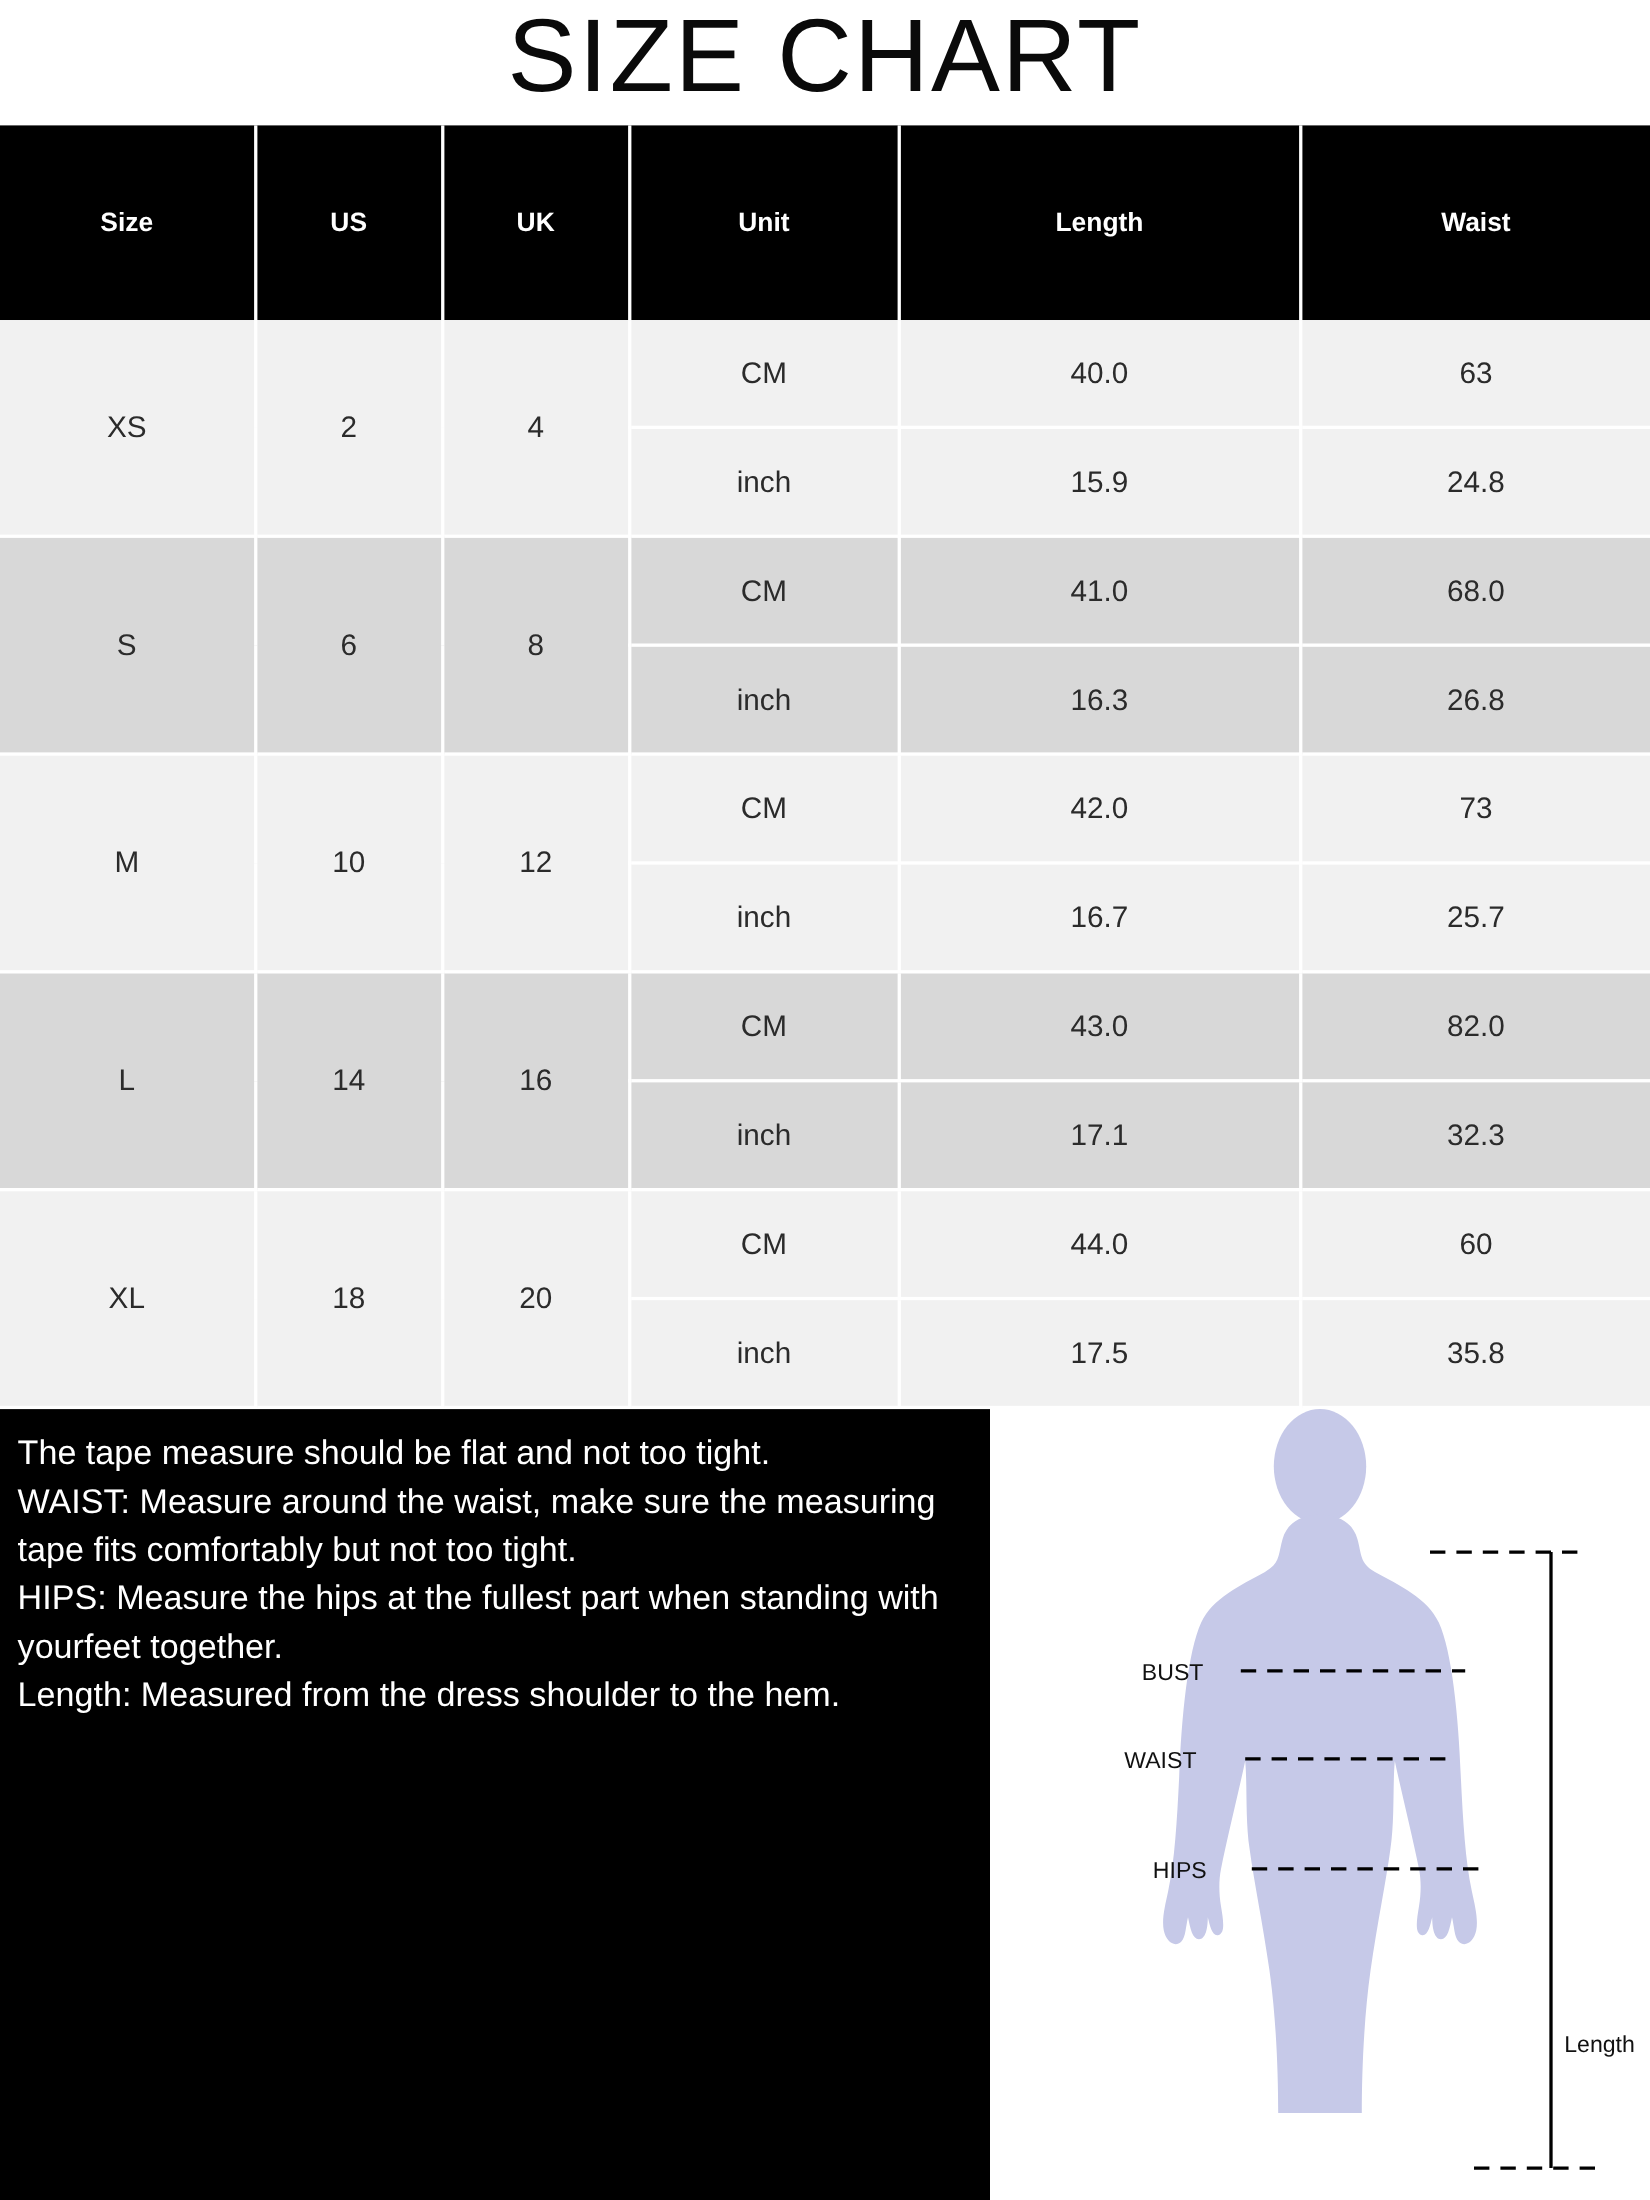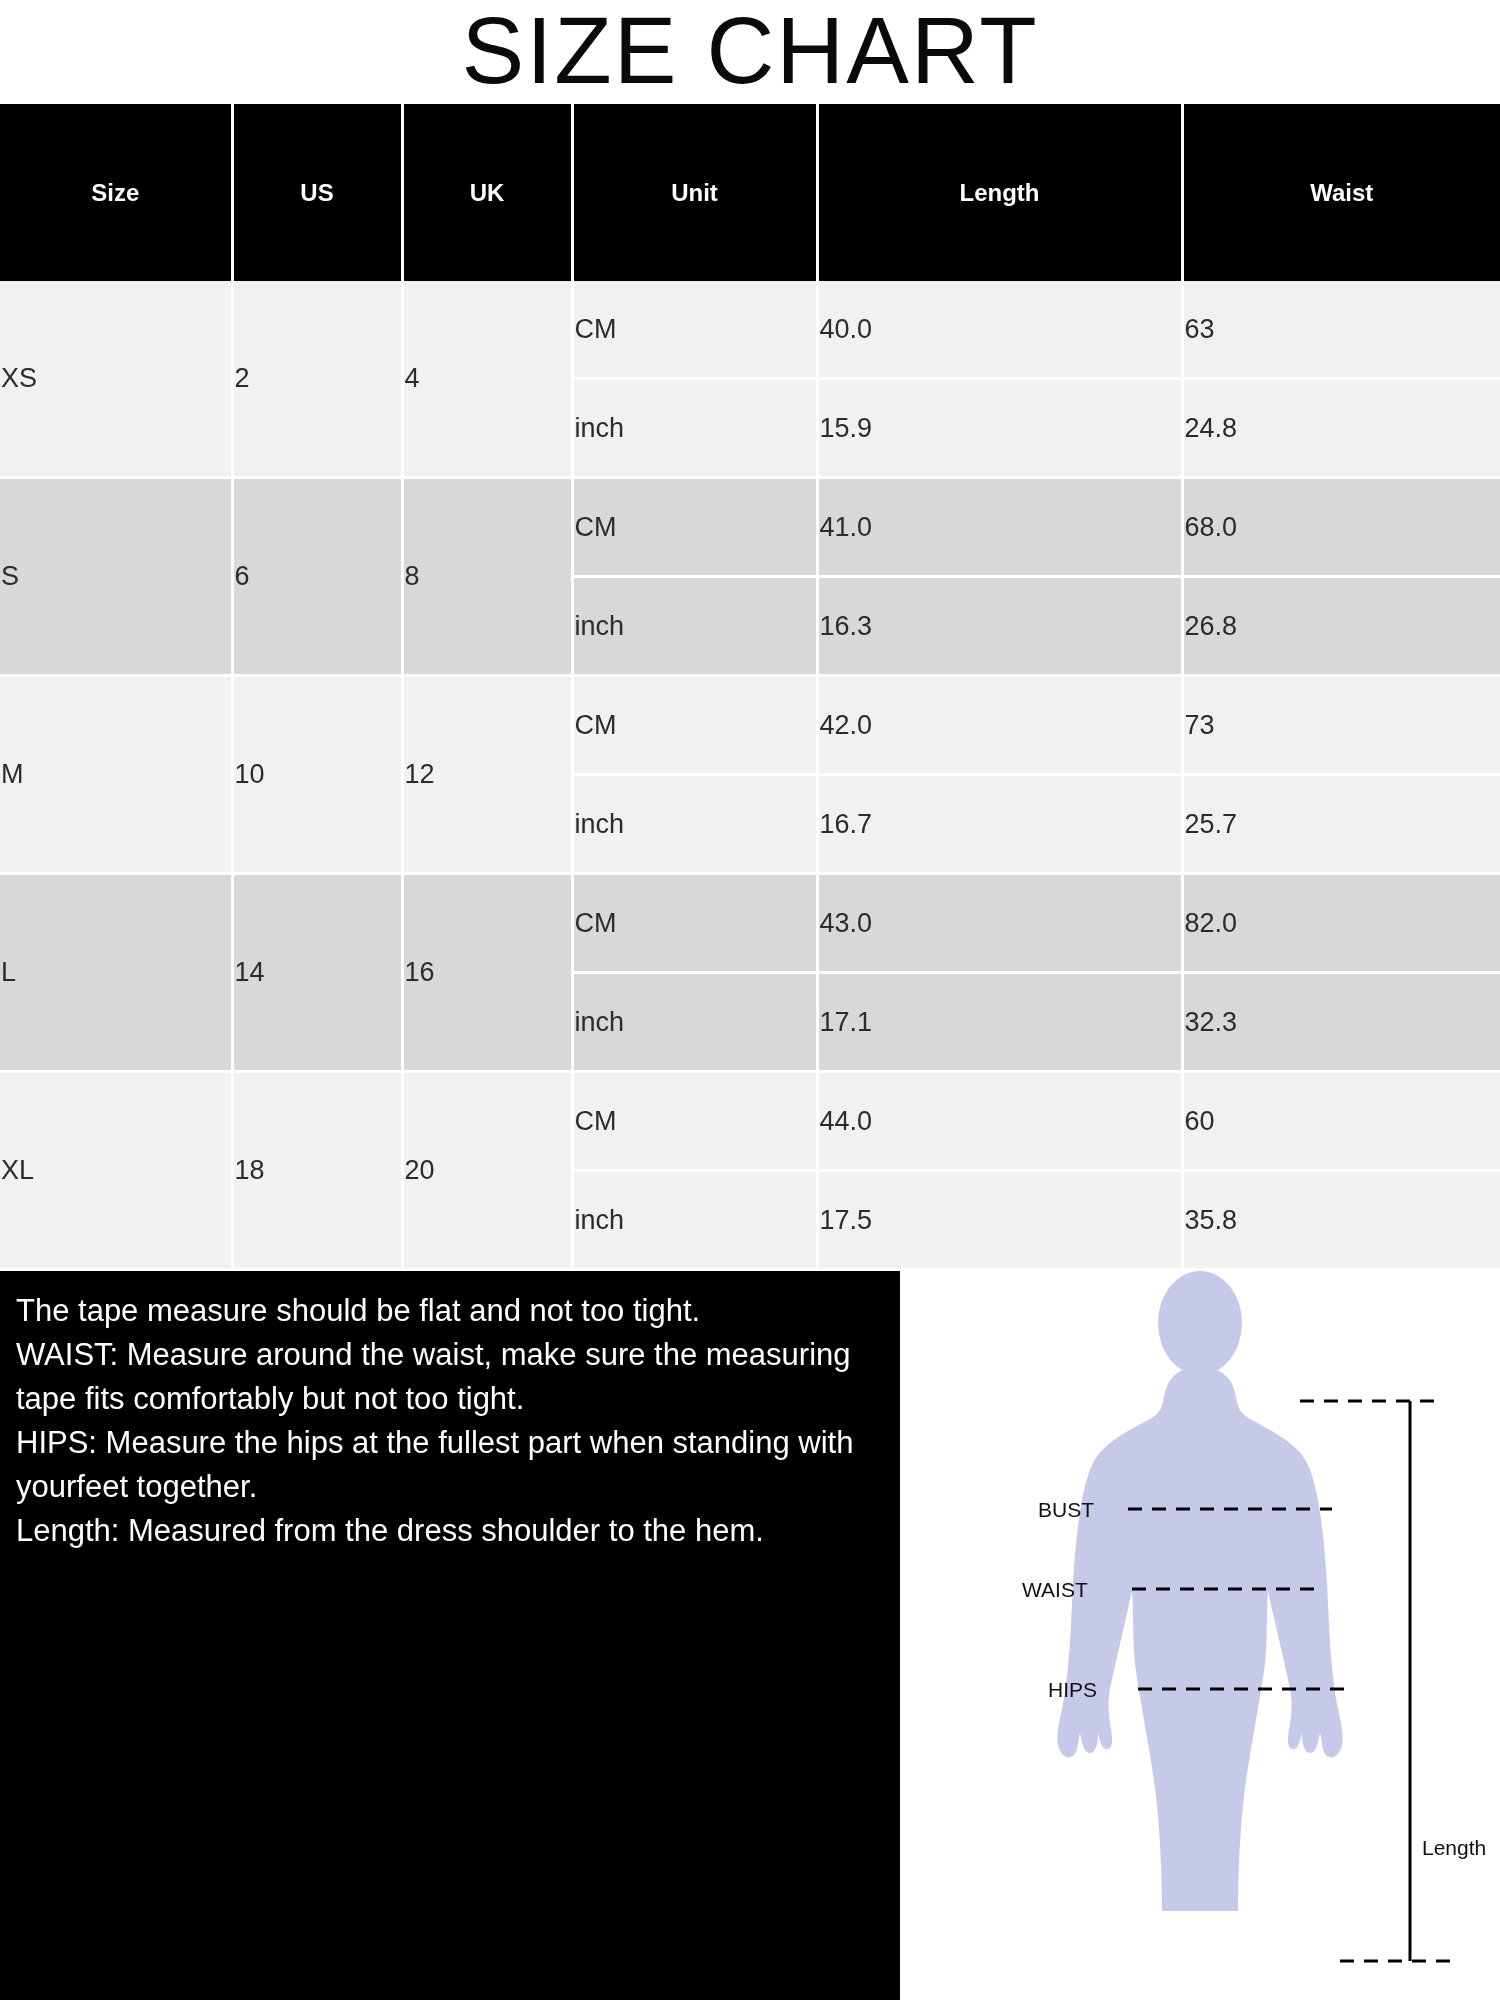--- a/index.html
+++ b/index.html
@@ -22,21 +22,21 @@
   }
 
   
   .title {
     text-align: center;
     font-size: 94px;
     font-weight: 400;
     letter-spacing: 2px;
     line-height: 1;
     padding-top: 4px;
-    padding-bottom: 6px;
+    padding-bottom: 16px;
     color: #0a0a0a;
   }
 
   
   table.size-table {
     width: 1500px;
     border-collapse: collapse;
     table-layout: fixed;
   }
   table.size-table col.c-size  { width: 232px; }
@@ -52,21 +52,21 @@
     font-size: 24px;
     font-weight: bold;
     height: 175px;
     border-right: 3px solid #ffffff;
     text-align: center;
     vertical-align: middle;
   }
   table.size-table thead th:last-child { border-right: none; }
 
   table.size-table td {
-    text-align: left;
+    text-align: center;
     vertical-align: middle;
     font-size: 27px;
     height: 94px;
     border-right: 3px solid #ffffff;
     border-bottom: 3px solid #ffffff;
     color: #2b2b2b;
   }
   table.size-table td:last-child { border-right: none; }
 
   tr.band-light td { background: #f1f1f1; }

